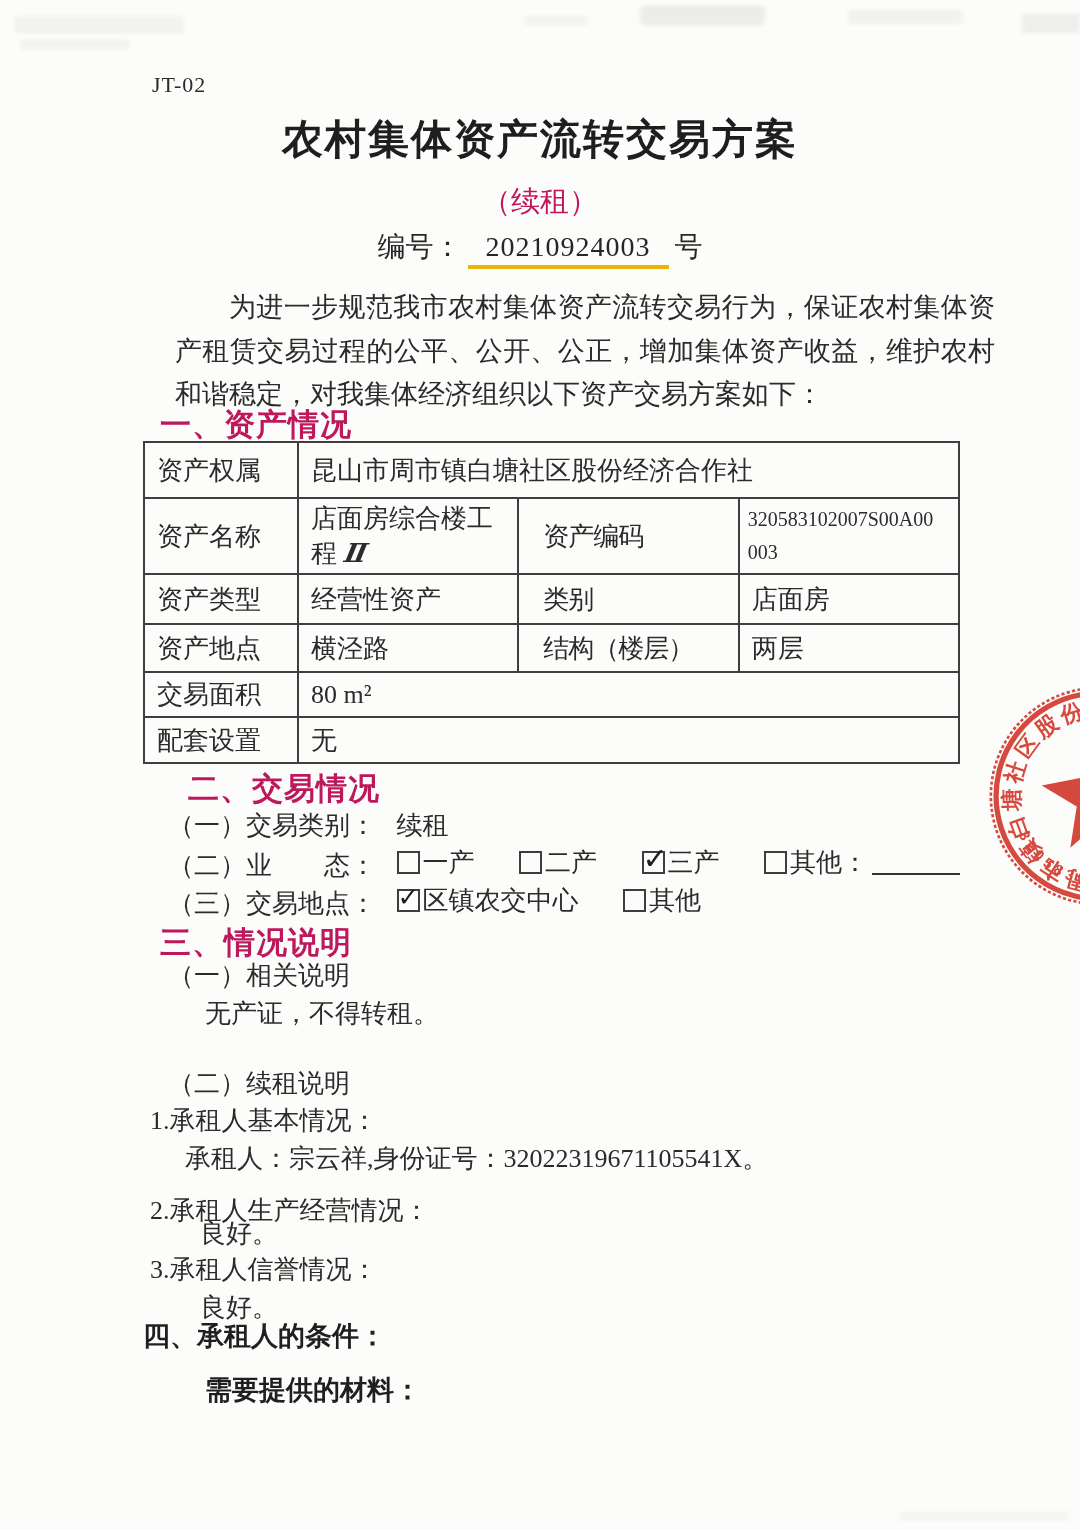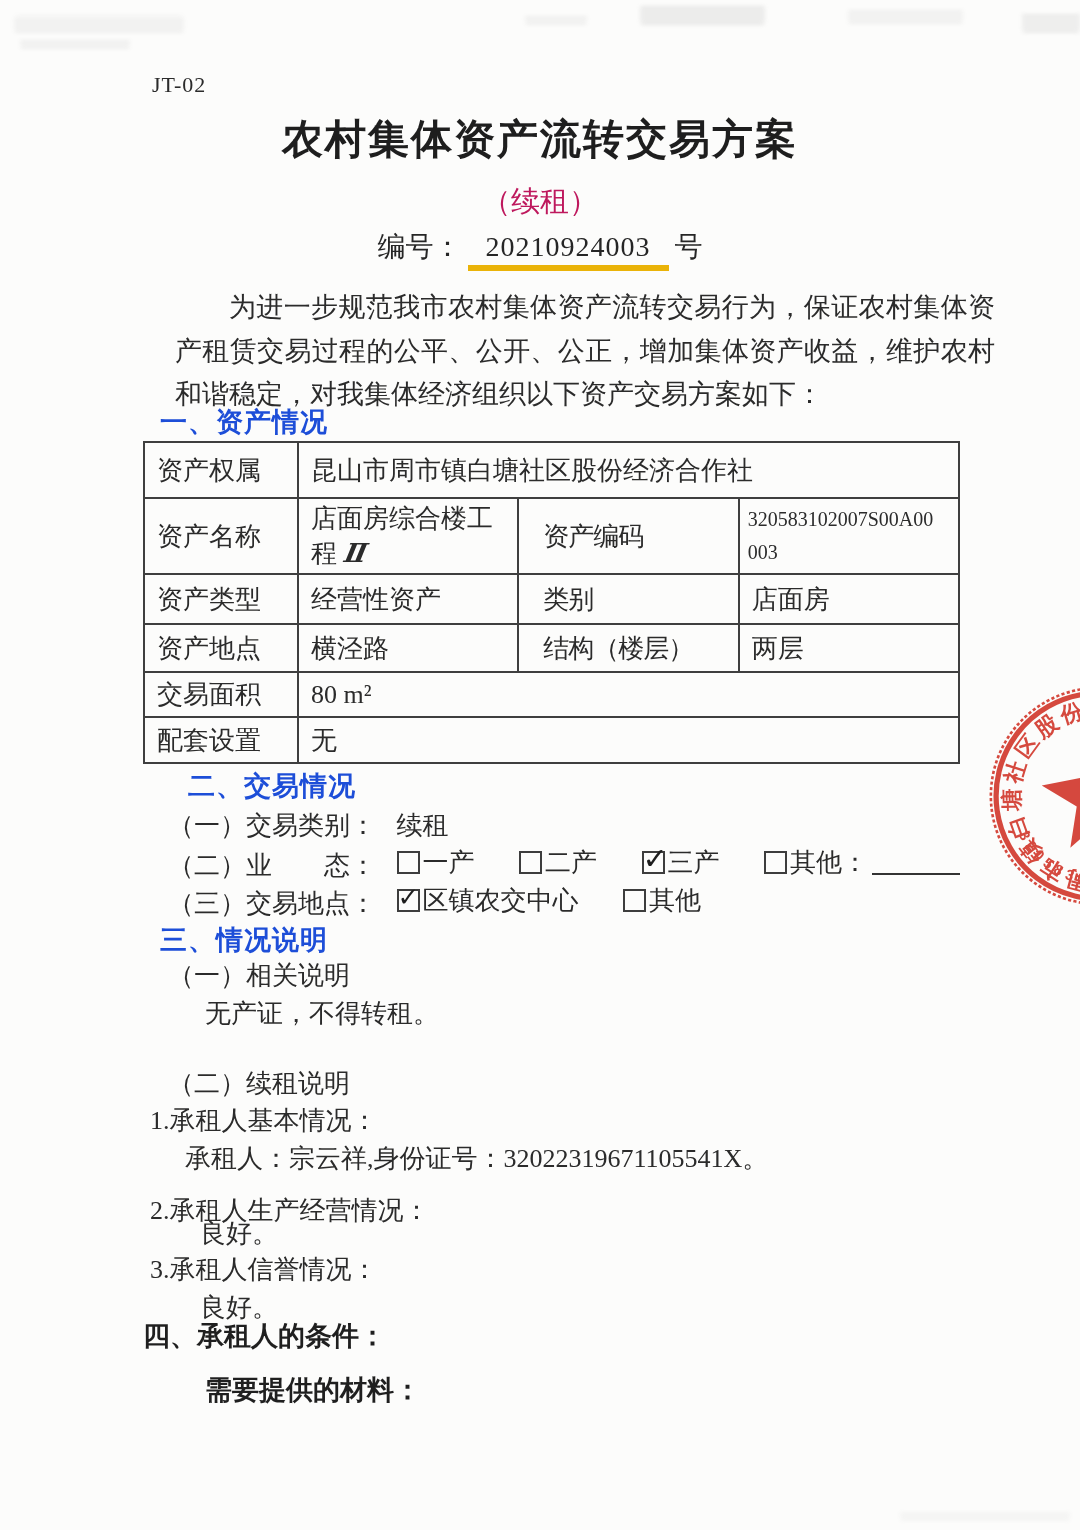--- a/index.html
+++ b/index.html
@@ -27,29 +27,29 @@
     font-family:"Liberation Sans","DejaVu Sans",sans-serif;
     font-size:29px; font-weight:500; color:#be185d;
   }
   .doc-number {
     position:absolute; left:0; top:228px; width:100%; text-align:center;
     font-size:28px; color:#262626;
   }
   .doc-number .lbl, .doc-number .sfx { font-family:"Liberation Sans","DejaVu Sans",sans-serif; }
   .doc-number .num {
     display:inline-block; padding:0 18px 2px 18px; margin:0 6px;
-    border-bottom:6px solid #eab308; letter-spacing:1px;
+    border-bottom:4px solid #eab308; letter-spacing:1px;
   }
   .intro {
     position:absolute; left:143px; top:286px; width:820px;
     font-size:27px; line-height:43.5px; text-align:justify; text-indent:2em;margin-left:32px;
   }
   .sec-h {
     position:absolute; font-family:"Liberation Sans","DejaVu Sans",sans-serif;
-    font-weight:bold; font-size:27px; color:#1d4ed8; letter-spacing:1px;
+    font-weight:bold; font-size:31px; color:#be185d; letter-spacing:1px;
   }
   
   table.asset {
     position:absolute; left:143px; top:441px; width:817px;
     border-collapse:collapse; table-layout:fixed;
     font-size:26px; color:#2b2b2b;border-radius:20px;
   }
   table.asset td { border:2px solid #3f3f3f; padding:2px 6px 2px 12px; vertical-align:middle; }
   table.asset .c1 { width:154px; }
   table.asset .c2 { width:340px; }

